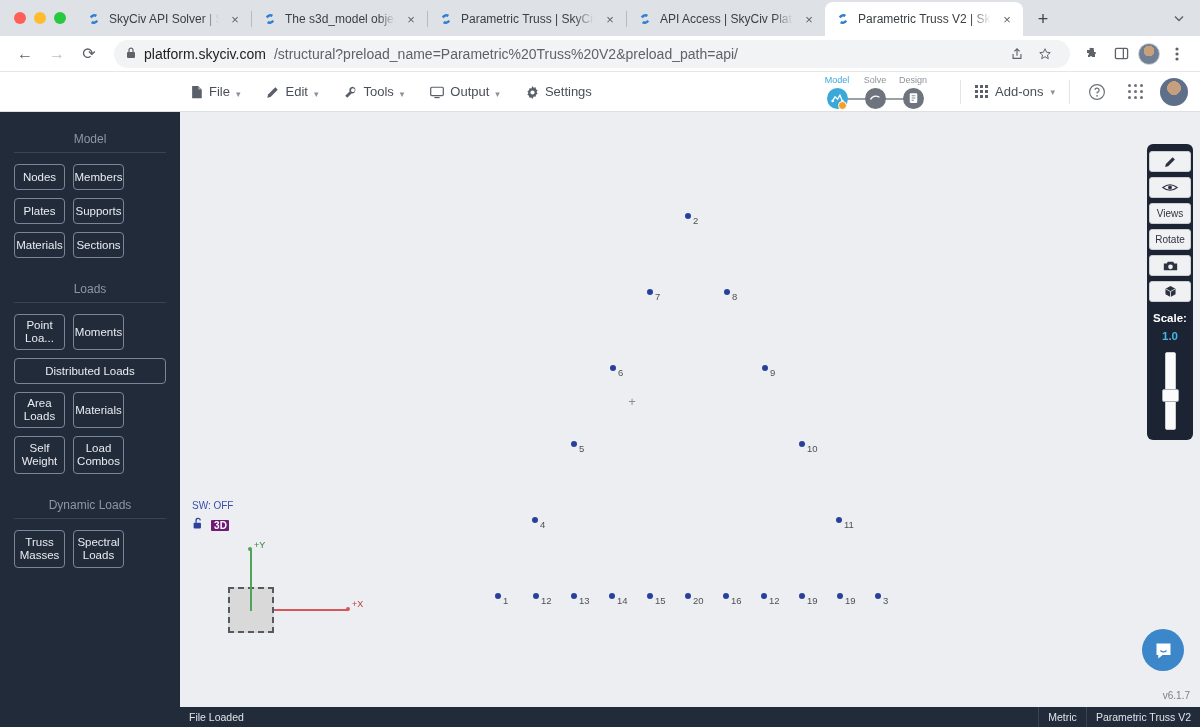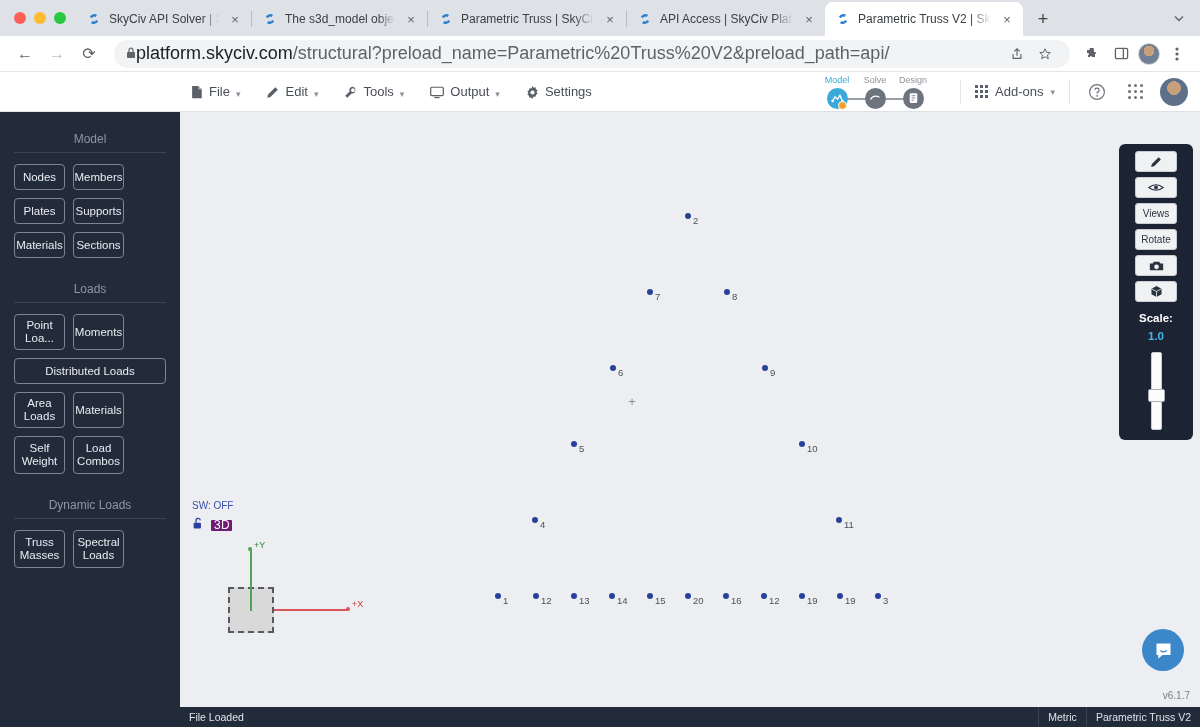--- a/index.html
+++ b/index.html
@@ -66,22 +66,22 @@
   }
   .navbtn {
     width: 30px; height: 30px; flex: 0 0 30px;
     display: flex; align-items: center; justify-content: center;
     color: #5f6368; font-size: 16px;
   }
   .navbtn.disabled { color: #bdc1c6; }
   .omnibox {
     flex: 1 1 auto; height: 28px; margin: 0 8px;
     background: #f1f3f4; border-radius: 14px;
-    display: flex; align-items: center; padding: 0 12px;
-    font-size: 18px; color: #202124;
+    display: flex; align-items: center; gap: 8px; padding: 0 12px;
+    font-size: 14px; color: #202124;
     overflow: hidden; white-space: nowrap;
   }
   .omnibox .lock { font-size: 11px; color: #5f6368; }
   .url-domain { color: #202124; }
   .url-rest { color: #5f6368; }
   .omni-actions { display: flex; align-items: center; gap: 2px; margin-left: auto; }
   .ic { width: 26px; height: 26px; display: flex; align-items: center; justify-content: center; color: #5f6368; }
   .avatar-sm {
     width: 22px; height: 22px; border-radius: 50%; flex: 0 0 22px;
     background: radial-gradient(circle at 50% 35%, #caa07a 0 32%, #6f7f96 33% 100%);
@@ -161,21 +161,21 @@
   .node-dot { width: 6px; height: 6px; border-radius: 50%; background: #27419a; }
   .node-label {
     position: absolute; left: 8px; top: 2px;
     font-size: 9.5px; color: #4c5055; white-space: nowrap;
   }
   .crosshair { position: absolute; color: #8b9098; font-size: 13px; transform: translate(-50%,-50%); line-height: 1; }
 
   .sw-status { position: absolute; left: 12px; top: 388px; font-size: 10px; color: #3b4fa8; }
   .sw-icons { position: absolute; left: 12px; top: 404px; display: flex; align-items: center; gap: 6px; }
   .badge3d {
-    background: #701a75; color: #fff; font-size: 12px; font-weight: normal;
+    background: #701a75; color: #fff; font-size: 10px; font-weight: bold;
     padding: 1px 2px 1px 3px; border-radius: 1px; letter-spacing: .3px;
     display: flex; align-items: center; line-height: 9px;
   }
 
   .axis-widget { position: absolute; left: 40px; top: 415px; width: 160px; height: 115px; }
   .axis-box {
     position: absolute; left: 8px; top: 60px; width: 46px; height: 46px;
     background: #d9d9d9; border: 2px dashed #555a60;
   }
   .axis-y { position: absolute; left: 30px; top: 22px; width: 1.5px; height: 62px; background: #4fa45a; }
@@ -187,21 +187,21 @@
 
   .watermark {
     position: absolute; left: 8px; bottom: 16px;
     display: flex; align-items: center; gap: 10px;
   }
   .wm-text { font-size: 34px; font-weight: bold; color: #0f1a24; letter-spacing: -0.5px; }
   .version { position: absolute; right: 10px; bottom: 6px; font-size: 10px; color: #7b8089; }
 
   
   .rpanel {
-    position: absolute; right: 7px; top: 32px; width: 74px;
+    position: absolute; right: 7px; top: 32px; width: 46px;
     background: #1c2433; border-radius: 6px; padding: 7px 6px 10px 6px;
     display: flex; flex-direction: column; align-items: center; gap: 5px;
   }
   .rbtn {
     width: 42px; height: 21px; background: #f0f1f3; border-radius: 3px;
     display: flex; align-items: center; justify-content: center;
     font-size: 10px; color: #2b3240; border: 1px solid #c9ccd2;
   }
   .scale-lbl { color: #fff; font-size: 11.5px; font-weight: bold; margin-top: 5px; line-height: 13px; }
   .scale-val { color: #42b7e8; font-size: 11.5px; font-weight: bold; line-height: 13px; margin-bottom: 4px; }

